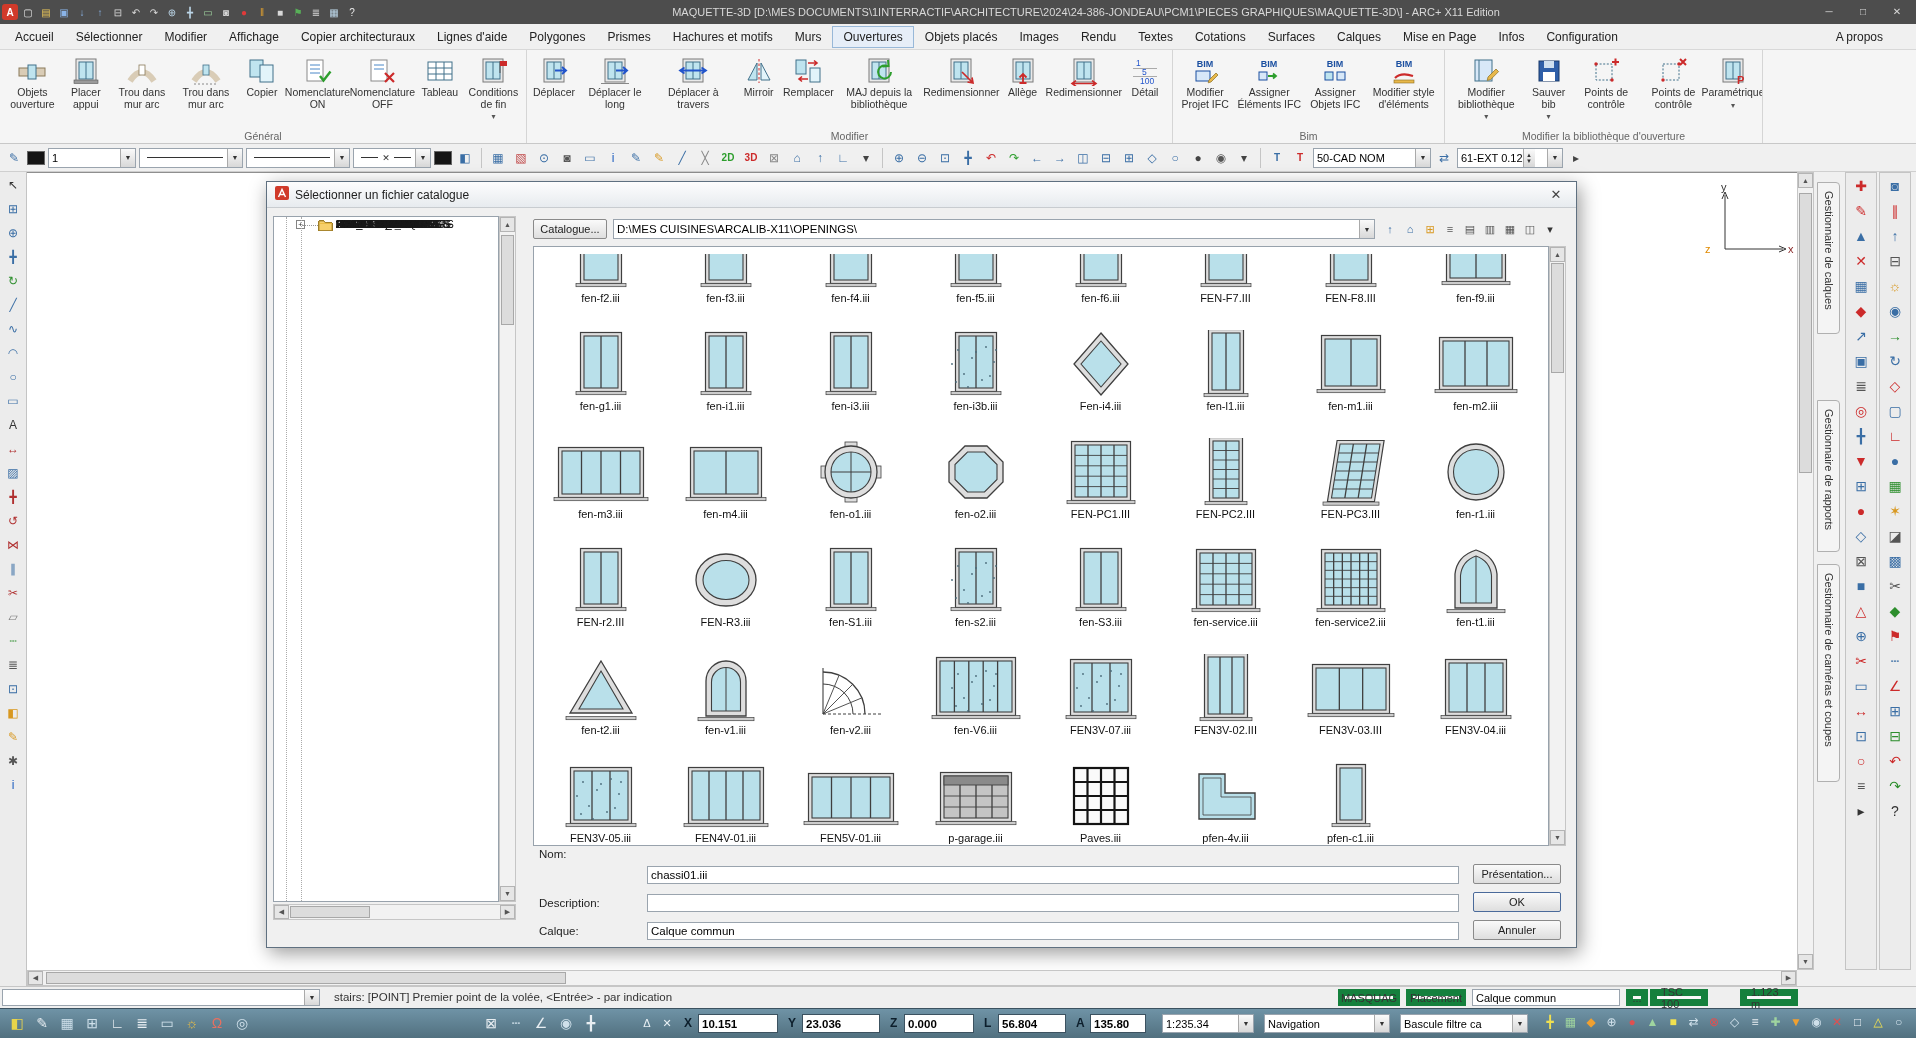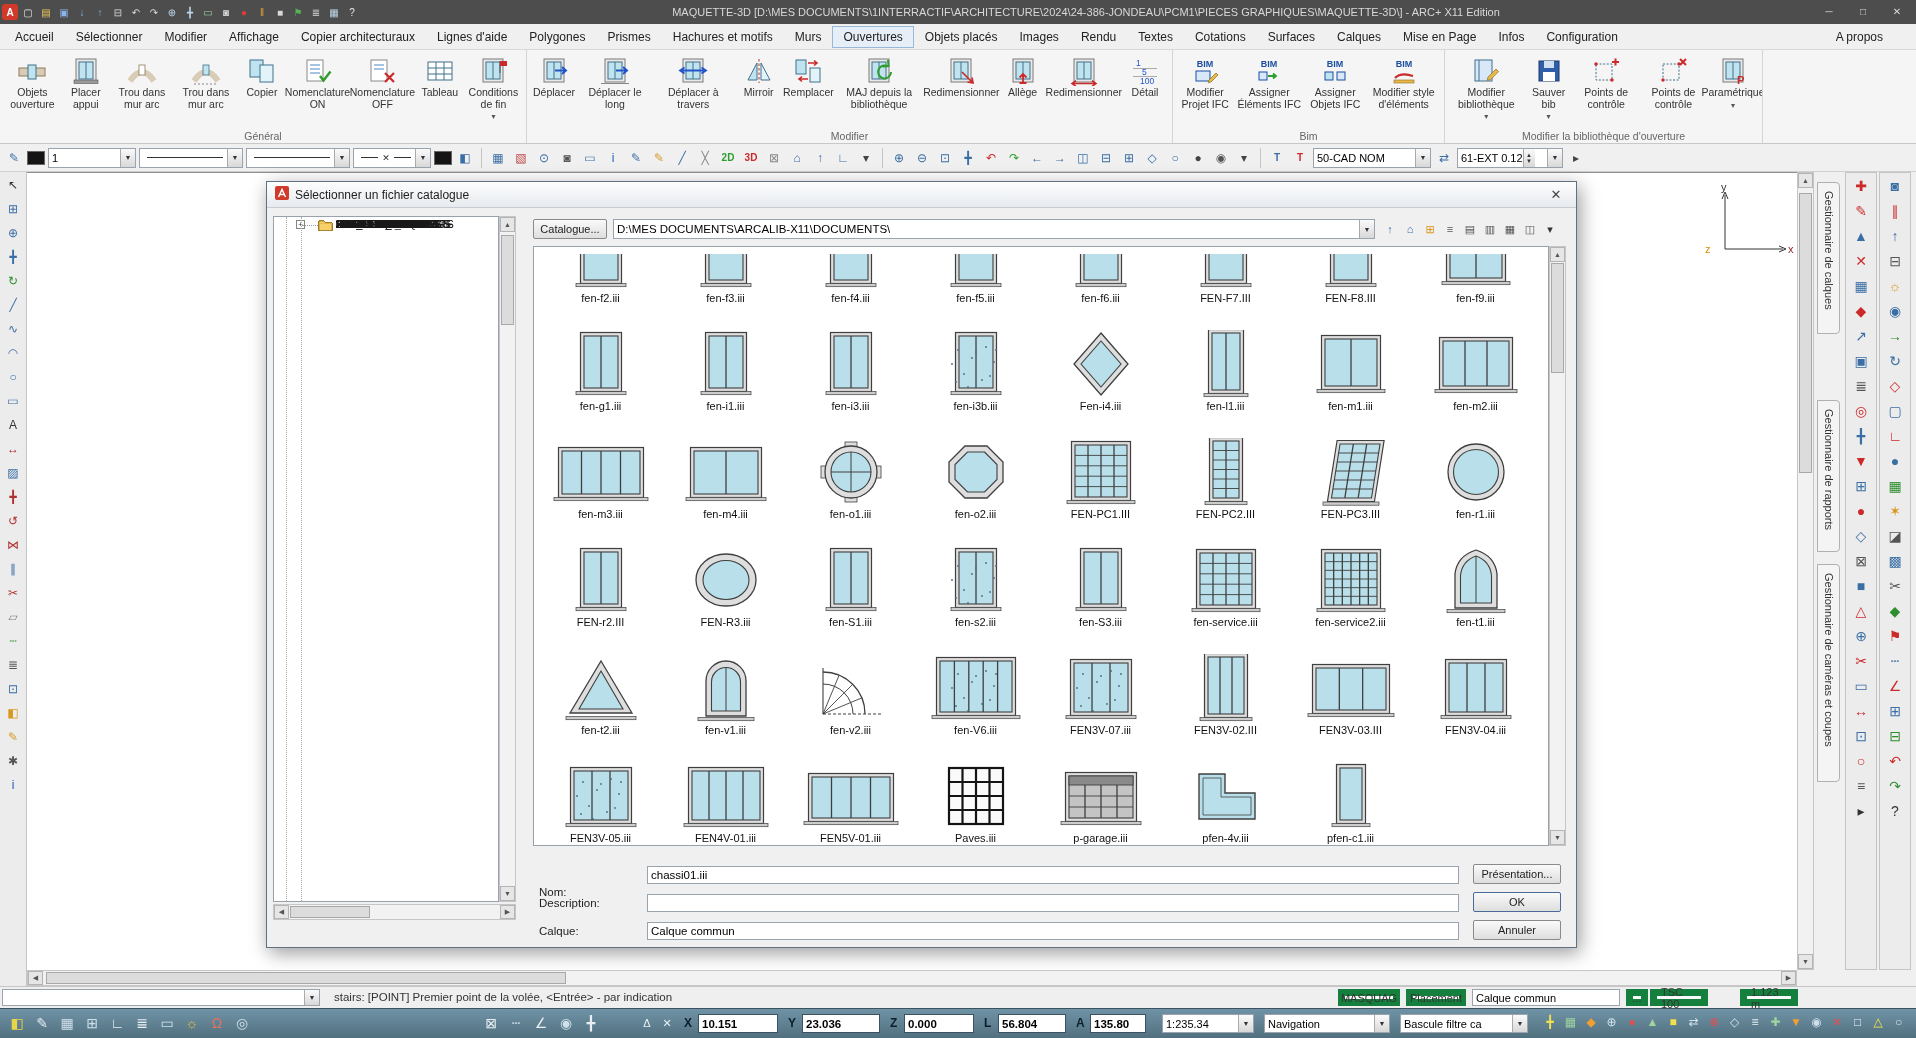--- a/index.html
+++ b/index.html
@@ -1125,21 +1125,21 @@
                 <path d="M1 2 h5 l1.5 2 H14 v7.5 H1 z" fill="#f7d06b" stroke="#a07d28" stroke-width="0.8"></path>
                 <path d="M1 4.5 H14" stroke="#e8b83a" stroke-width="0.8"></path>
               </svg>
             </span>
             <span class="tlbl">RENDER</span>
           </div>
         </div>
       </div>
     <button id="catbtn" class="btn3d">Catalogue...</button>
     <div id="pathcombo" class="combo">
-      <span class="cval">D:\MES DOCUMENTS\ARCALIB-X11\DOCUMENTS\</span>
+      <span class="cval">D:\MES CUISINES\ARCALIB-X11\OPENINGS\</span>
       <span class="carr">▼</span>
     </div>
     <div id="dlgicons">
         <span class="ticn" style="width: 18px; height: 18px; font-size: 11px; color: rgb(58, 110, 165);">↑</span>
         <span class="ticn" style="width: 18px; height: 18px; font-size: 11px; color: rgb(58, 110, 165);">⌂</span>
         <span class="ticn" style="width: 18px; height: 18px; font-size: 11px; color: rgb(216, 152, 32);">⊞</span>
         <span class="ticn" style="width: 18px; height: 18px; font-size: 11px; color: rgb(85, 85, 85);">≡</span>
         <span class="ticn" style="width: 18px; height: 18px; font-size: 11px; color: rgb(85, 85, 85);">▤</span>
         <span class="ticn" style="width: 18px; height: 18px; font-size: 11px; color: rgb(85, 85, 85);">▥</span>
         <span class="ticn" style="width: 18px; height: 18px; font-size: 11px; color: rgb(85, 85, 85);">▦</span>
@@ -1714,69 +1714,69 @@
               <line x1="50" y1="15" x2="50" y2="56" stroke="#3f3f3f" stroke-width="1.3"></line>
               <line x1="69.5" y1="15" x2="69.5" y2="56" stroke="#3f3f3f" stroke-width="1.3"></line>
               <rect x="3" y="59.5" width="94" height="3.2" fill="#cccccc" stroke="#3f3f3f" stroke-width="0.7"></rect>
             </svg>
           </div>
           <div class="tlabel">FEN5V-01.iii</div>
         </div>
         <div class="thumb">
           <div class="ticon">
             <svg width="100" height="70" viewBox="0 0 100 70">
-              <rect x="23" y="6" width="54" height="56" fill="#fafafa" stroke="#141414" stroke-width="2.2"></rect>
-              <line x1="36.5" y1="6" x2="36.5" y2="62" stroke="#141414" stroke-width="2.2"></line>
-              <line x1="23" y1="20" x2="77" y2="20" stroke="#141414" stroke-width="2.2"></line>
-              <line x1="50" y1="6" x2="50" y2="62" stroke="#141414" stroke-width="2.2"></line>
-              <line x1="23" y1="34" x2="77" y2="34" stroke="#141414" stroke-width="2.2"></line>
-              <line x1="63.5" y1="6" x2="63.5" y2="62" stroke="#141414" stroke-width="2.2"></line>
-              <line x1="23" y1="48" x2="77" y2="48" stroke="#141414" stroke-width="2.2"></line>
-            </svg>
-          </div>
-          <div class="tlabel">Paves.iii</div>
-        </div>
-        <div class="thumb">
-          <div class="ticon">
-            <svg width="100" height="70" viewBox="0 0 100 70">
               <rect x="14.5" y="10.5" width="71" height="49" fill="#dedede" stroke="#3f3f3f" stroke-width="1.2"></rect>
               <rect x="18" y="14" width="64" height="42" fill="#c4c4c4" stroke="#3f3f3f" stroke-width="1.1"></rect>
               <rect x="18" y="14" width="64" height="9" fill="#8a8a8a" stroke="#3f3f3f" stroke-width="0.9"></rect>
               <line x1="18" y1="34" x2="82" y2="34" stroke="#3f3f3f" stroke-width="0.9"></line>
               <line x1="18" y1="45" x2="82" y2="45" stroke="#3f3f3f" stroke-width="0.9"></line>
               <line x1="34" y1="23" x2="34" y2="56" stroke="#3f3f3f" stroke-width="1.3"></line>
               <line x1="50" y1="23" x2="50" y2="56" stroke="#3f3f3f" stroke-width="1.3"></line>
               <line x1="66" y1="23" x2="66" y2="56" stroke="#3f3f3f" stroke-width="1.3"></line>
               <rect x="10" y="59.5" width="80" height="3.2" fill="#cccccc" stroke="#3f3f3f" stroke-width="0.7"></rect>
             </svg>
           </div>
           <div class="tlabel">p-garage.iii</div>
         </div>
         <div class="thumb">
           <div class="ticon">
             <svg width="100" height="70" viewBox="0 0 100 70">
+              <rect x="23" y="6" width="54" height="56" fill="#fafafa" stroke="#141414" stroke-width="2.2"></rect>
+              <line x1="36.5" y1="6" x2="36.5" y2="62" stroke="#141414" stroke-width="2.2"></line>
+              <line x1="23" y1="20" x2="77" y2="20" stroke="#141414" stroke-width="2.2"></line>
+              <line x1="50" y1="6" x2="50" y2="62" stroke="#141414" stroke-width="2.2"></line>
+              <line x1="23" y1="34" x2="77" y2="34" stroke="#141414" stroke-width="2.2"></line>
+              <line x1="63.5" y1="6" x2="63.5" y2="62" stroke="#141414" stroke-width="2.2"></line>
+              <line x1="23" y1="48" x2="77" y2="48" stroke="#141414" stroke-width="2.2"></line>
+            </svg>
+          </div>
+          <div class="tlabel">Paves.iii</div>
+        </div>
+        <div class="thumb">
+          <div class="ticon">
+            <svg width="100" height="70" viewBox="0 0 100 70">
               <polygon points="23,12 49,12 49,31 79,31 79,57 23,57" fill="#b9e0ea" stroke="#3f3f3f" stroke-width="1.4"></polygon>
               <polyline points="27,16 45,16 45,35 75,35 75,53 27,53 27,16" fill="none" stroke="#3f3f3f" stroke-width="0.8"></polyline>
             </svg>
           </div>
           <div class="tlabel">pfen-4v.iii</div>
         </div>
         <div class="thumb">
           <div class="ticon">
             <svg width="100" height="70" viewBox="0 0 100 70">
               <rect x="35.5" y="2.5" width="29" height="59" fill="#dedede" stroke="#3f3f3f" stroke-width="1.2"></rect>
               <rect x="39" y="6" width="22" height="52" fill="#b9e0ea" stroke="#3f3f3f" stroke-width="1.1"></rect>
               <rect x="31" y="61.5" width="38" height="3.2" fill="#cccccc" stroke="#3f3f3f" stroke-width="0.7"></rect>
             </svg>
           </div>
           <div class="tlabel">pfen-c1.iii</div>
         </div>
       </div>
 
-    <span class="frow-label" style="left:272px;top:704px">Nom:</span>
+    <span class="frow-label" style="left:272px;top:666px">Nom:</span>
     <input class="finput" style="left: 380px; top: 684px; width: 812px;" value="chassi01.iii">
     <span class="frow-label" style="left:272px;top:715px">Description:</span>
     <input class="finput" style="left: 380px; top: 712px; width: 812px;" value="">
     <span class="frow-label" style="left:272px;top:743px">Calque:</span>
     <input class="finput" style="left: 380px; top: 740px; width: 812px;" value="Calque commun">
 
     <button class="btn3d dlgbtn" style="left:1206px;top:682px">Présentation...</button>
     <button class="btn3d dlgbtn" style="left:1206px;top:710px;border-color:#4a6a9a">OK</button>
     <button class="btn3d dlgbtn" style="left:1206px;top:738px">Annuler</button>
   <div class="scroll" style="left: 232px; top: 34px; width: 17px; height: 686px; position: absolute;">

